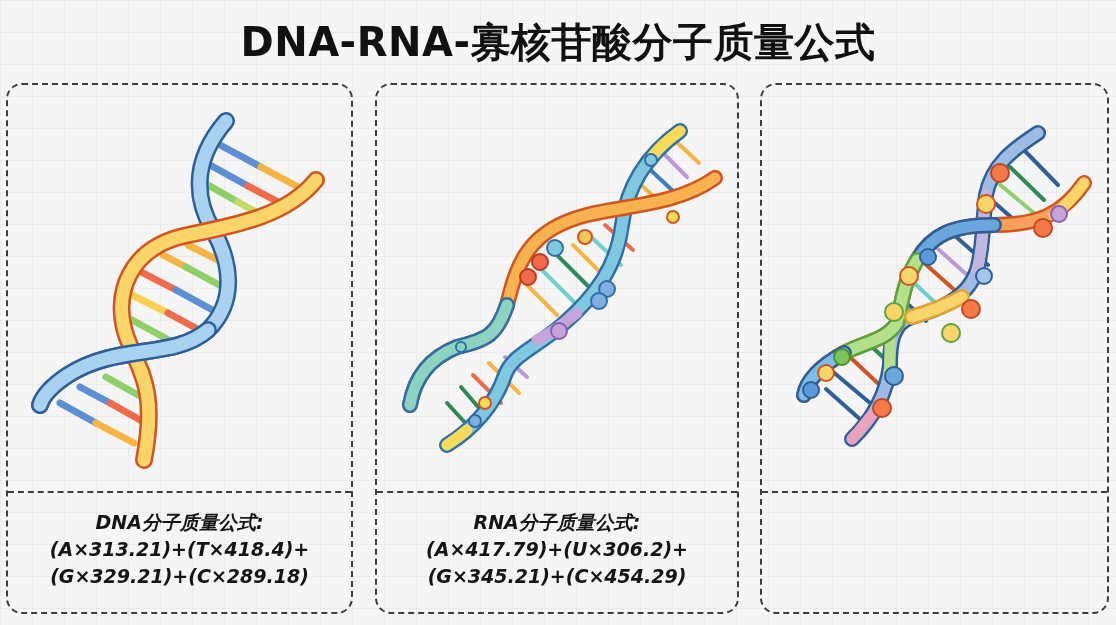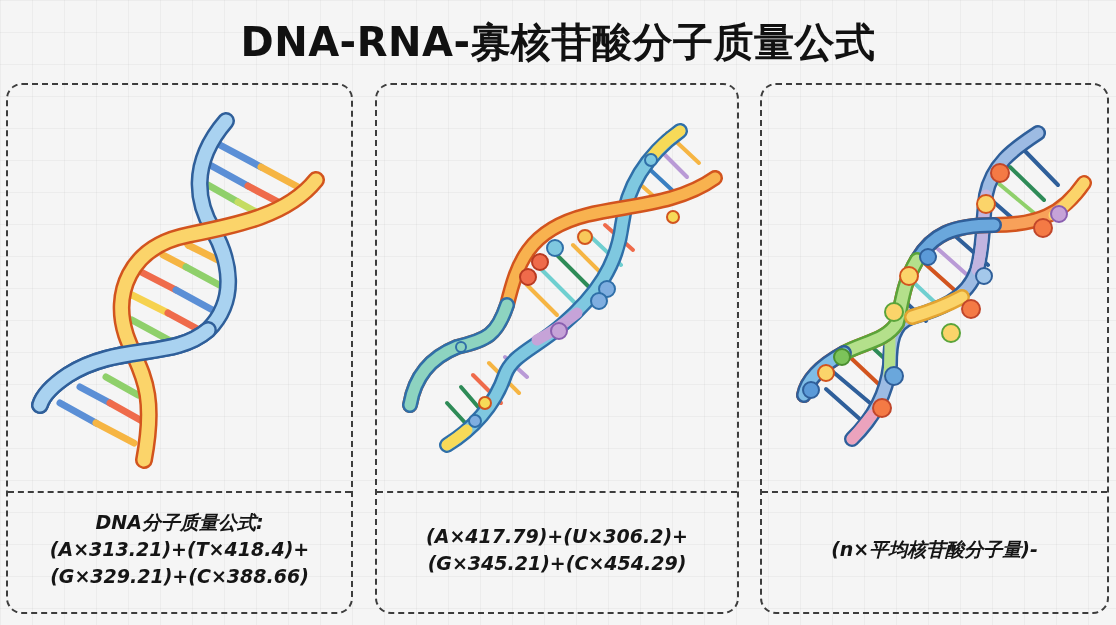--- a/index.html
+++ b/index.html
@@ -87,21 +87,21 @@
       <path d="M 308 95 C 280 130, 230 140, 180 150 C 120 162, 105 210, 118 250 C 130 285, 150 300, 136 375" fill="none" stroke="#d2541e" stroke-width="18" stroke-linecap="round"></path>
       <path d="M 308 95 C 280 130, 230 140, 180 150 C 120 162, 105 210, 118 250 C 130 285, 150 300, 136 375" fill="none" stroke="#fbd46a" stroke-width="13" stroke-linecap="round"></path>
 
       <path d="M 200 245 C 165 275, 110 258, 60 290 C 45 300, 35 310, 32 320" fill="none" stroke="#2f5f9a" stroke-width="18" stroke-linecap="round"></path>
       <path d="M 200 245 C 165 275, 110 258, 60 290 C 45 300, 35 310, 32 320" fill="none" stroke="#a9d2f0" stroke-width="13" stroke-linecap="round"></path>
     </svg>
   </div>
   <div class="formula">
     <span class="f-line">DNA分子质量公式:</span>
     <span class="f-line">(A×313.21)+(T×418.4)+</span>
-    <span class="f-line">(G×329.21)+(C×388.66)</span>
+    <span class="f-line">(G×329.21)+(C×289.18)</span>
   </div>
 </div>
 
 <div class="panel" id="panel-rna">
   <div class="illus">
     <svg width="360" height="406" viewBox="0 0 360 406">
       <g stroke-linecap="round" stroke-width="4">
         <line x1="290" y1="48" x2="322" y2="78" stroke="#f6b543"></line>
         <line x1="280" y1="62" x2="310" y2="92" stroke="#b99ad6"></line>
         <line x1="266" y1="78" x2="296" y2="106" stroke="#3a7fc1"></line>
@@ -140,20 +140,21 @@
         <circle cx="230" cy="204" r="8" fill="#7faee0" stroke="#2f6fa8"></circle>
         <circle cx="222" cy="216" r="8" fill="#7faee0" stroke="#2f6fa8"></circle>
         <circle cx="182" cy="246" r="8" fill="#c6a3d8" stroke="#8a5fb0"></circle>
         <circle cx="84" cy="262" r="5" fill="#8dd3c0" stroke="#2f6fa8"></circle>
         <circle cx="108" cy="318" r="6" fill="#f7da58" stroke="#d2541e"></circle>
         <circle cx="98" cy="336" r="6" fill="#7faee0" stroke="#2f6fa8"></circle>
       </g>
     </svg>
   </div>
   <div class="formula">
+    <span class="f-line">RNA分子质量公式:</span>
     <span class="f-line">(A×417.79)+(U×306.2)+</span>
     <span class="f-line">(G×345.21)+(C×454.29)</span>
   </div>
 </div>
 
 <div class="panel" id="panel-oligo">
   <div class="illus">
     <svg width="345" height="406" viewBox="0 0 345 406">
       <g stroke-linecap="round" stroke-width="4">
         <line x1="262" y1="65" x2="296" y2="100" stroke="#2f5f9a"></line>
@@ -203,15 +204,14 @@
         <circle cx="189" cy="248" r="9" fill="#fbd46a" stroke="#5aa43a"></circle>
         <circle cx="80" cy="272" r="8" fill="#7cc35a" stroke="#4a8f30"></circle>
         <circle cx="64" cy="288" r="8" fill="#fbd46a" stroke="#d2541e"></circle>
         <circle cx="132" cy="291" r="9" fill="#6aa7dc" stroke="#2f5f9a"></circle>
         <circle cx="49" cy="305" r="8" fill="#5b9ad8" stroke="#2f5f9a"></circle>
         <circle cx="120" cy="323" r="9" fill="#f47a45" stroke="#c0462a"></circle>
       </g>
     </svg>
   </div>
   <div class="formula">
-    <span class="f-line">(n×平均核苷酸分子量)-</span>
   </div>
 </div>
 
 </body></html>

